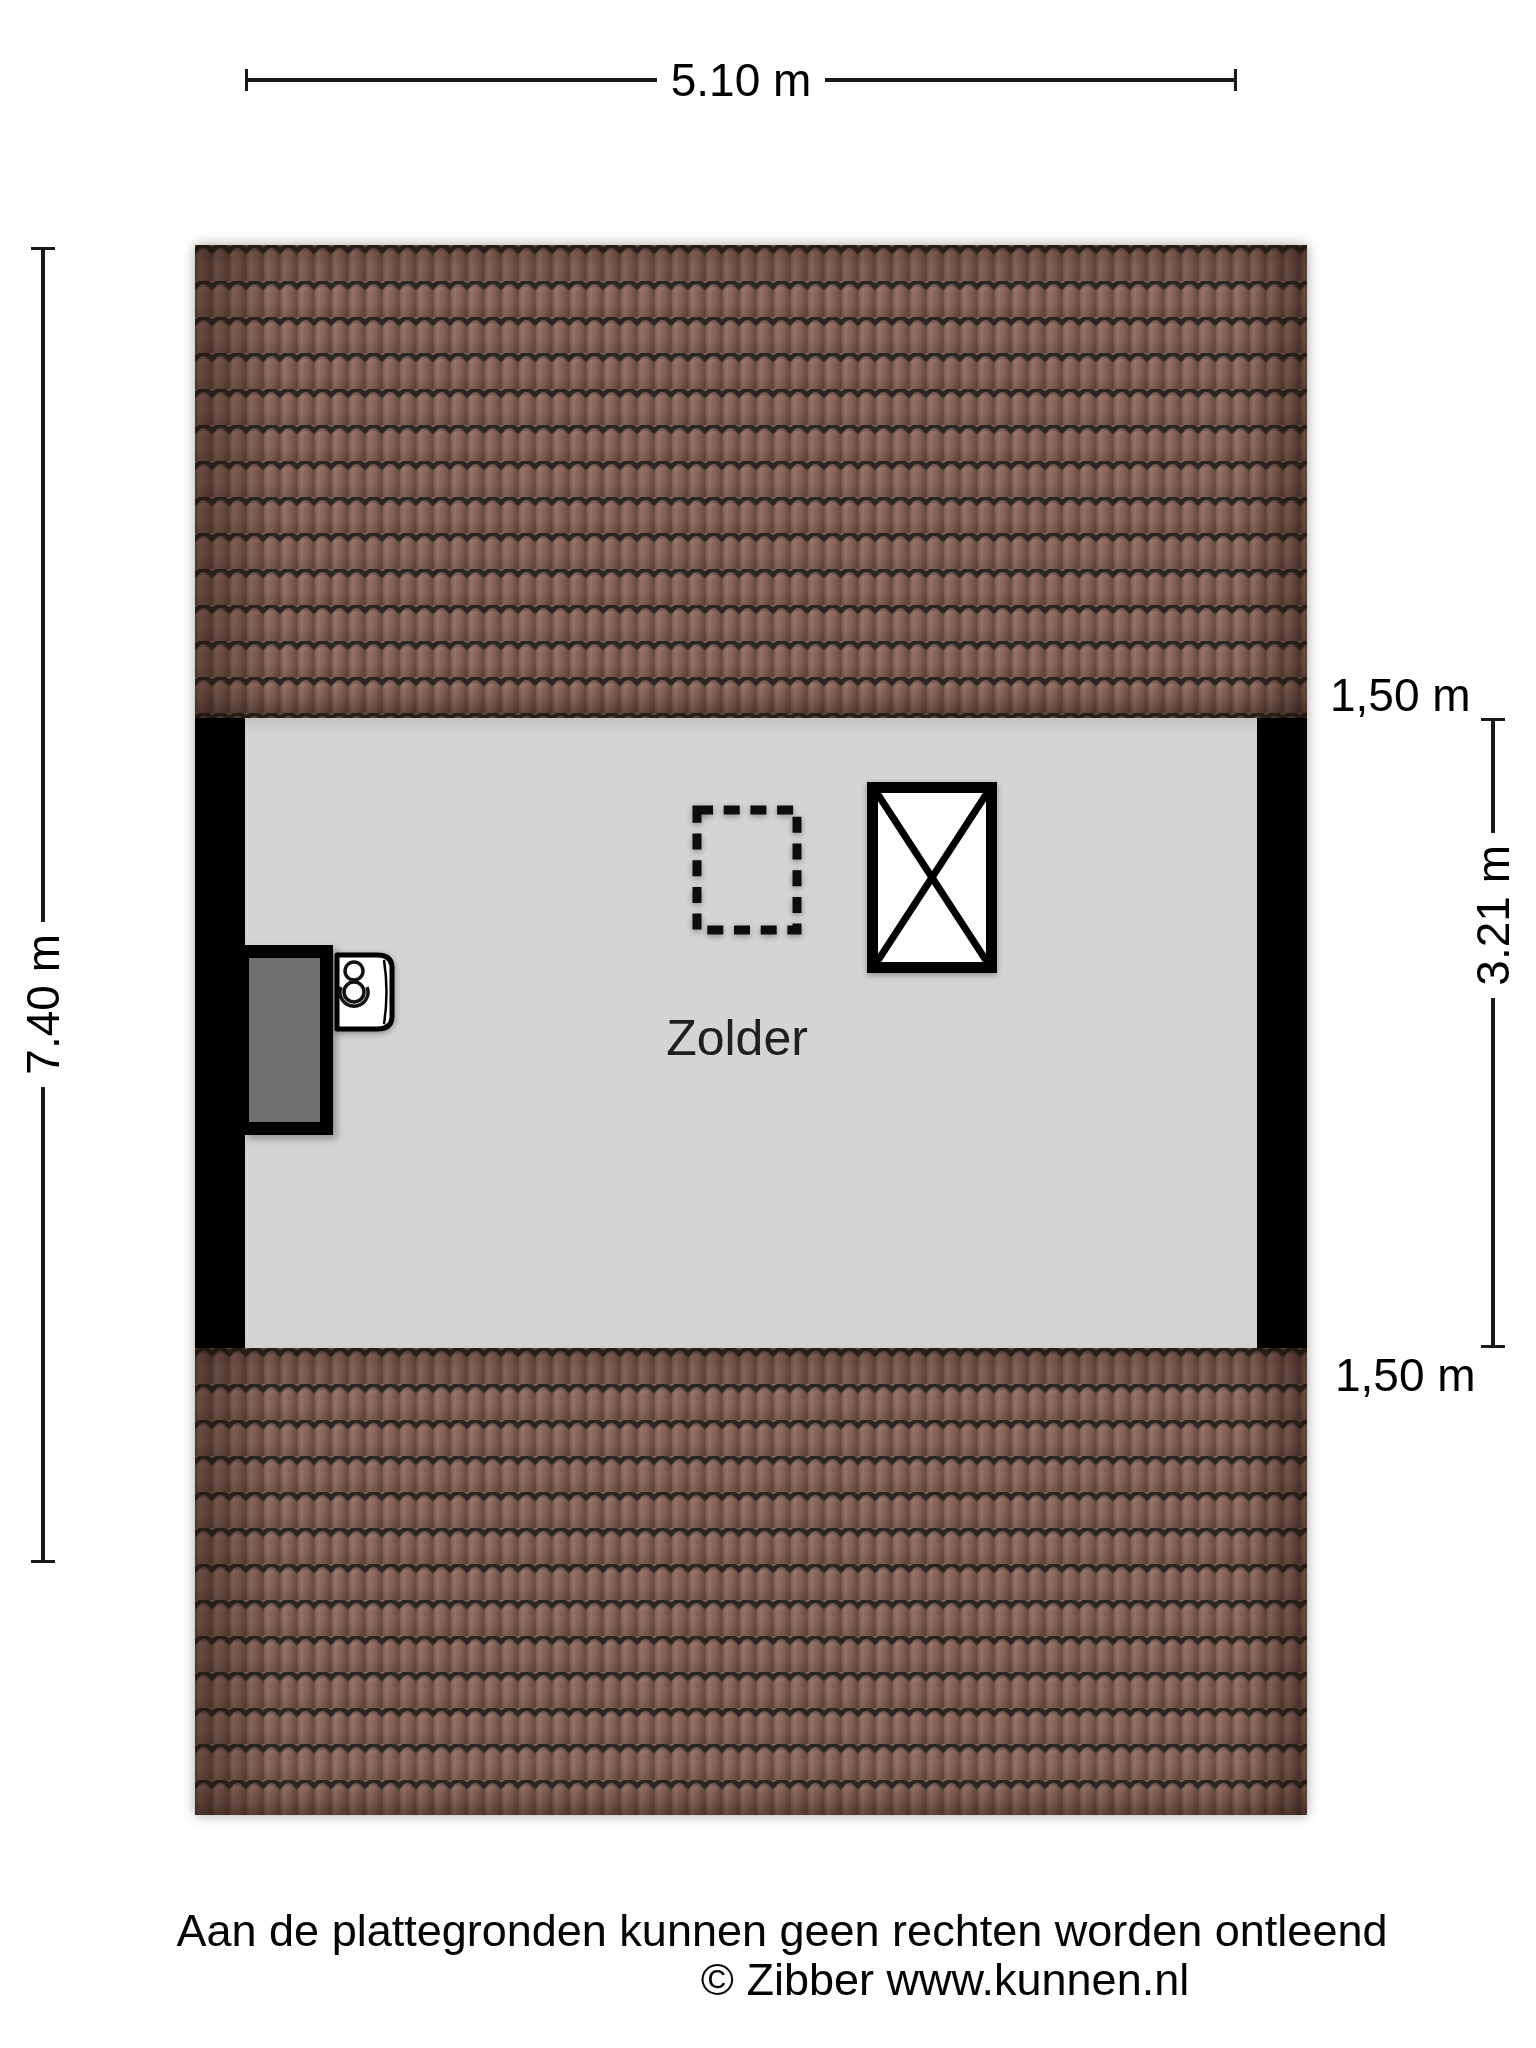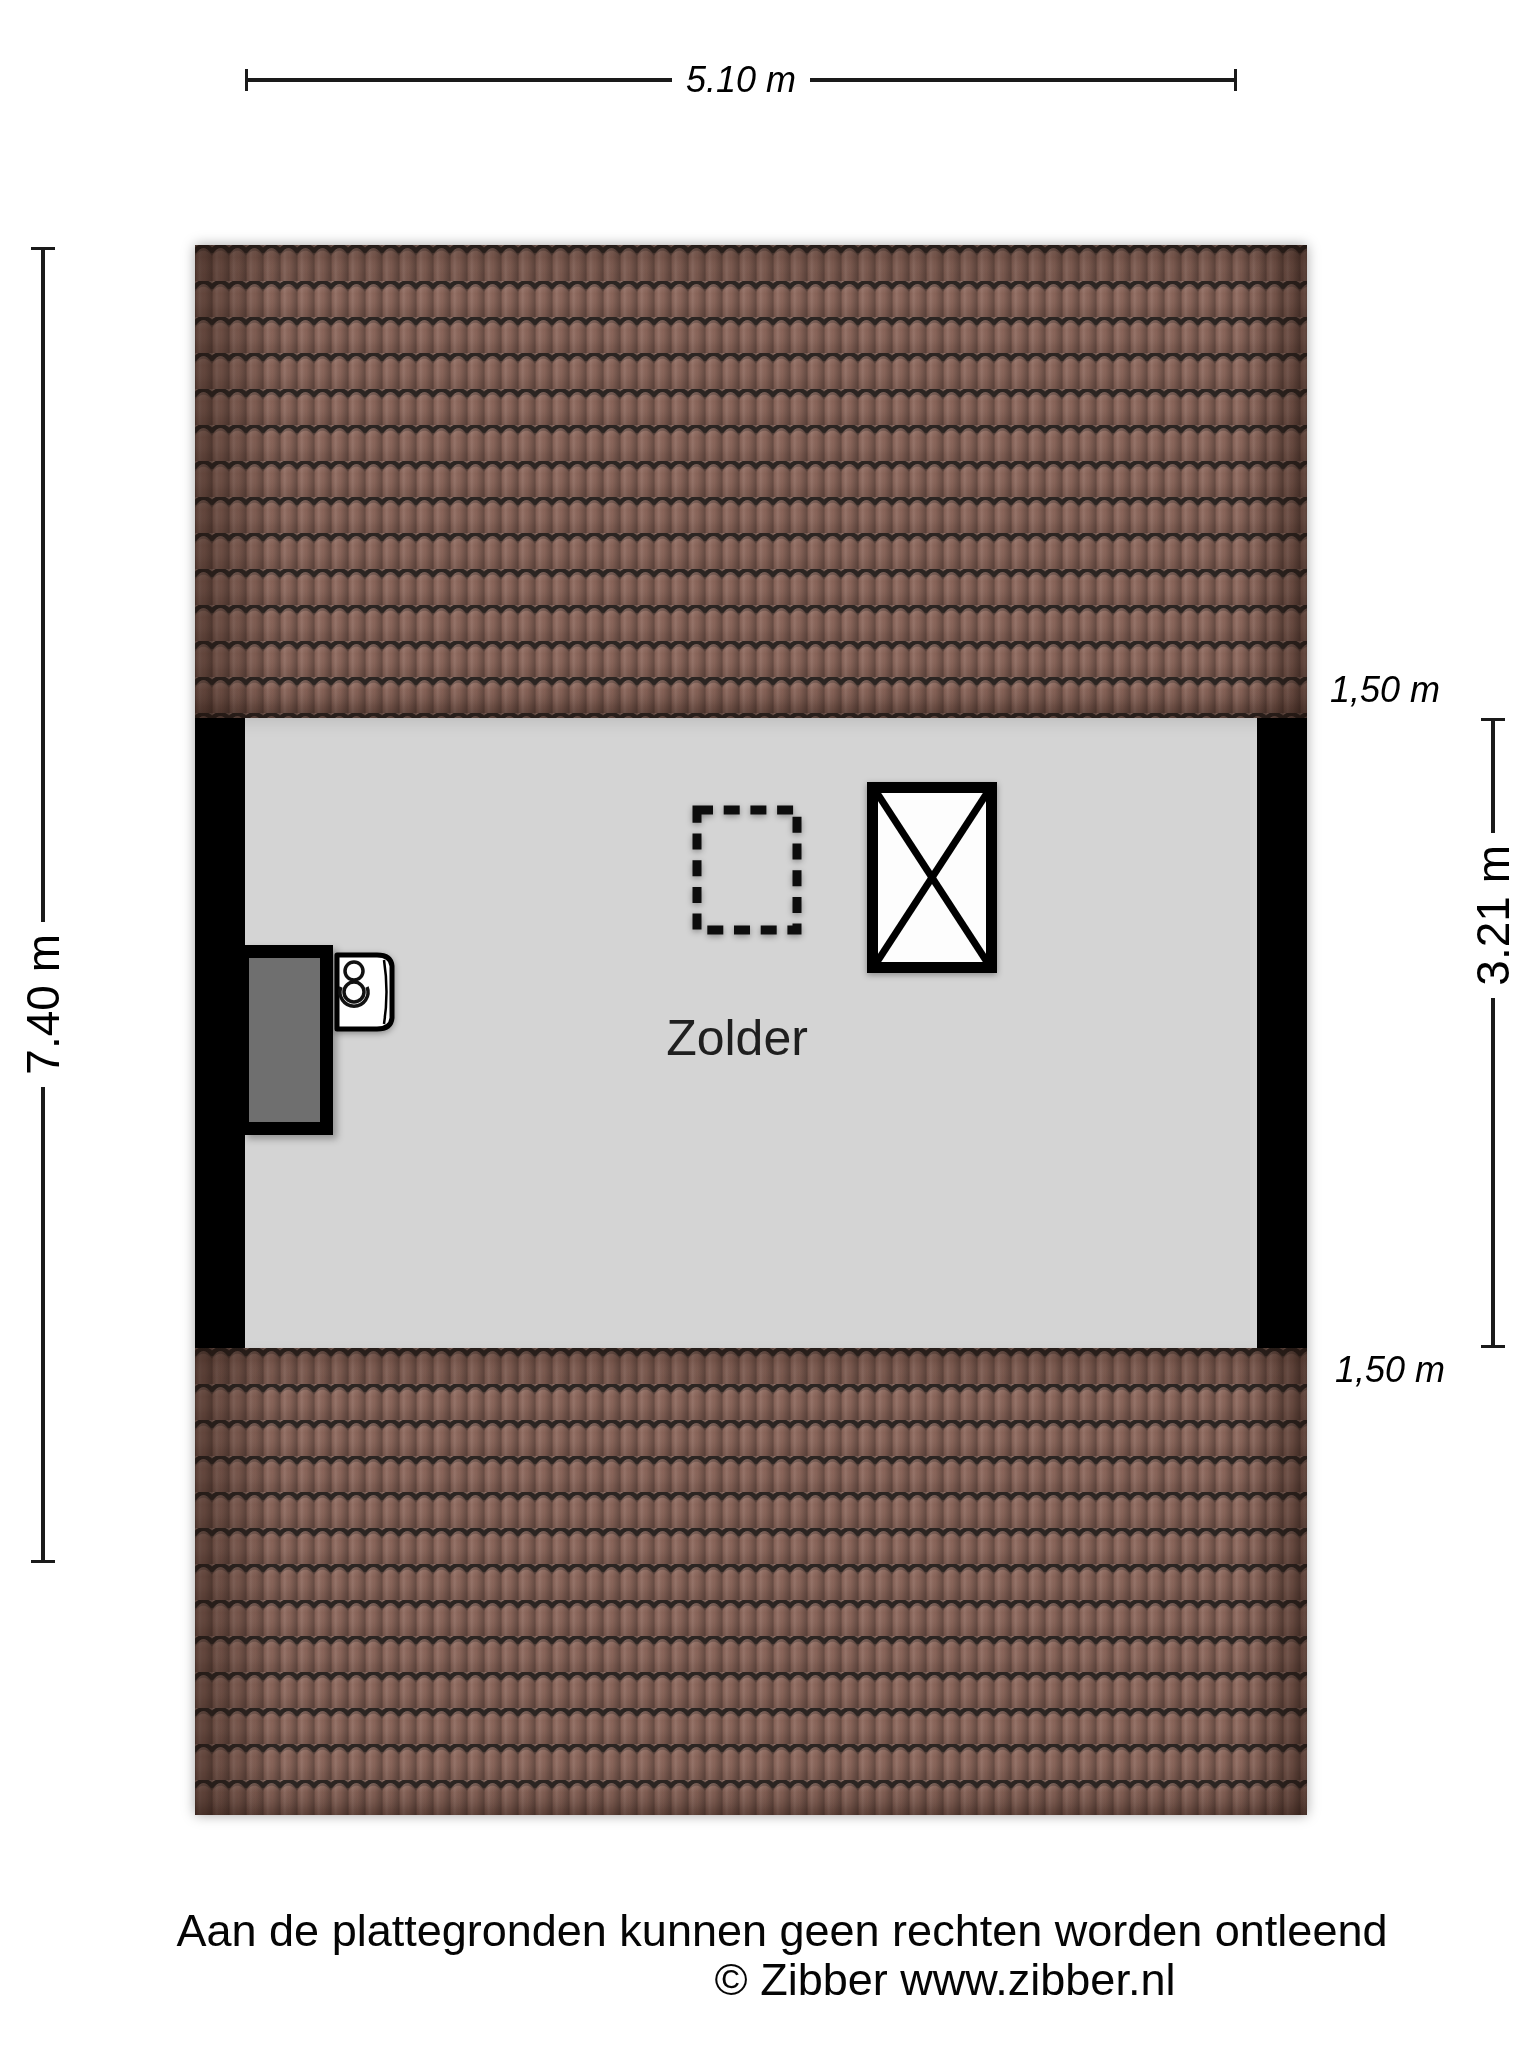--- a/index.html
+++ b/index.html
@@ -8,21 +8,21 @@
     font-family:"Liberation Sans","DejaVu Sans",sans-serif;color:#000;
   }
   .abs{position:absolute;}
   
   .dim-h{display:flex;flex-direction:row;align-items:center;}
   .dim-v{display:flex;flex-direction:column;align-items:center;}
   .tick-v{width:3px;height:22px;background:#1a1a1a;flex:0 0 auto;}
   .tick-h{width:24px;height:3px;background:#1a1a1a;flex:0 0 auto;}
   .dline-h{height:4px;background:#1a1a1a;flex:1 1 auto;}
   .dline-v{width:4px;background:#1a1a1a;}
-  .dim-label{font-size:36px;line-height:1;white-space:nowrap;padding:0 14px;font-style:italic;}
+  .dim-label{font-size:46px;line-height:1;white-space:nowrap;padding:0 14px;}
   .dim-label-v{
     writing-mode:vertical-rl;transform:rotate(180deg);
     font-size:46px;line-height:1;white-space:nowrap;padding:12px 0;
   }
   
   #plan{left:195px;top:245px;width:1112px;height:1570px;background:#d4d4d4;
         box-shadow:0 0 12px rgba(0,0,0,0.35);}
   .roof-band{left:0;width:1112px;overflow:hidden;}
   .roof-shade{left:0;top:0;width:100%;height:100%;pointer-events:none;
     background:
@@ -162,15 +162,15 @@
     <div class="tick-h"></div>
     <div class="dline-v" style="flex:0 0 112px;"></div>
     <div class="dim-label-v">3.21 m</div>
     <div class="dline-v" style="flex:1 1 auto;"></div>
     <div class="tick-h"></div>
   </div>
 
   <div class="abs dim-label" style="left:1335px;top:1352px;padding:0;">1,50 m</div>
 
   <div class="abs footer-line" style="left:782px;top:1899px;">Aan de plattegronden kunnen geen rechten worden ontleend</div>
-  <div class="abs footer-line" style="left:945px;top:1948px;">© Zibber www.zibber.nl</div>
+  <div class="abs footer-line" style="left:945px;top:1948px;">© Zibber www.kunnen.nl</div>
 
 </div>
 
 </body></html>

